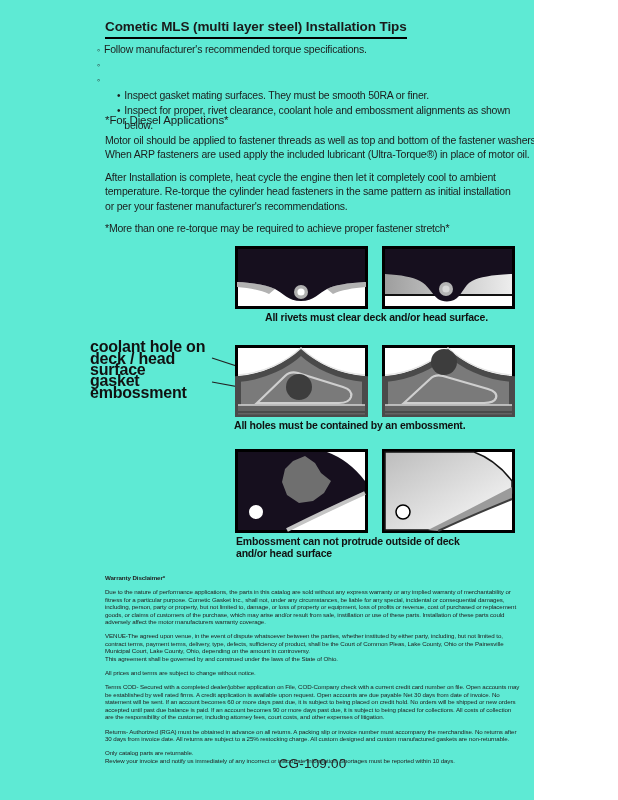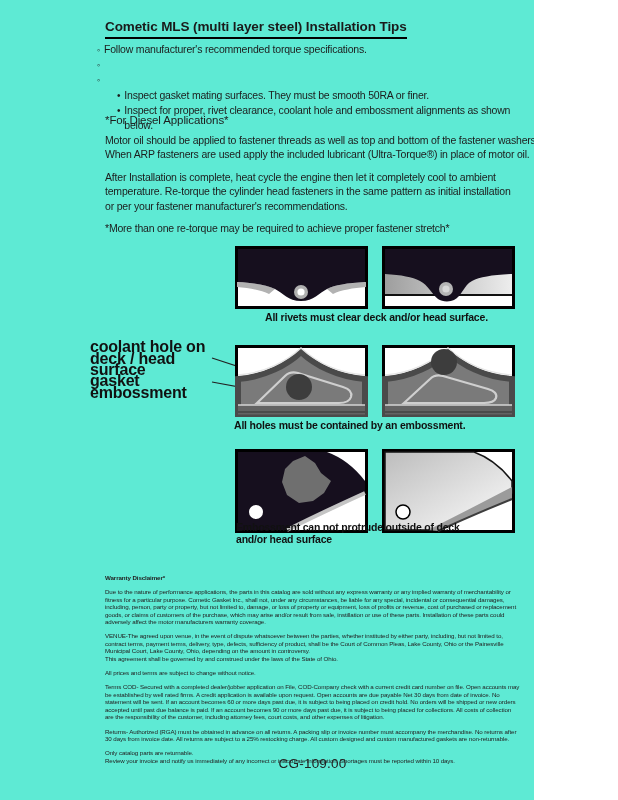--- a/index.html
+++ b/index.html
@@ -150,21 +150,21 @@
           <stop offset="1" stop-color="#fcfcfc"></stop>
       </linearGradient>
     </defs>
     <rect x="1.5" y="1.5" width="130" height="81" fill="#ffffff" stroke="#000" stroke-width="3"></rect>
     <path d="M3,3 L92,3 Q114,11 130,32 L130,44 Q86,64 52,81 L3,81 Z" fill="url(#g3a)" stroke="#151515" stroke-width="1.5"></path>
     <path d="M46,81 Q88,60 130,38 L130,50 Q86,68 56,82 Z" fill="#9b9b9b"></path>
     <path d="M56,82 Q86,68 130,50" fill="none" stroke="#3d3d3d" stroke-width="2"></path>
     <circle cx="21" cy="63" r="7" fill="#ffffff" stroke="#000" stroke-width="1.5"></circle>
   </svg>
 
-  <div class="abs caption" style="top:521px;left:236px;">Embossment can not protrude outside of deck
+  <div class="abs caption" style="top:535px;left:236px;">Embossment can not protrude outside of deck
 and/or head surface</div>
 
   <div class="abs legal">
     <div class="legal-heading">Warranty Disclaimer*</div>
     <p class="para">Due to the nature of performance applications, the parts in this catalog are sold without any express warranty or any implied warranty of merchantability or
 fitness for a particular purpose.  Cometic Gasket Inc., shall not, under any circumstances, be liable for any special, incidental or consequential damages,
 including, person, party or property, but not limited to, damage, or loss of property or equipment, loss of profits or revenue, cost of purchased or replacement
 goods, or claims of customers of the purchase, which may arise and/or result from sale, instillation or use of these parts.  Installation of these parts could
 adversely affect the motor manufacturers warranty coverage.</p>
     <p class="para">VENUE-The agreed upon venue, in the event of dispute whatsoever between the parties, whether instituted by either party, including, but not limited to,

